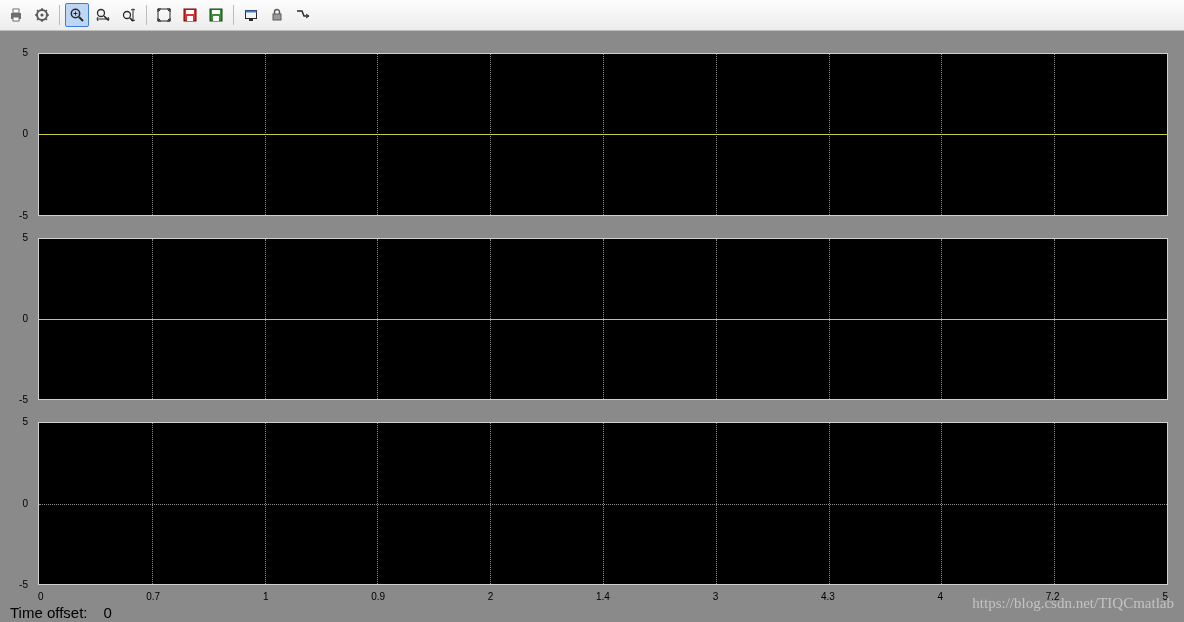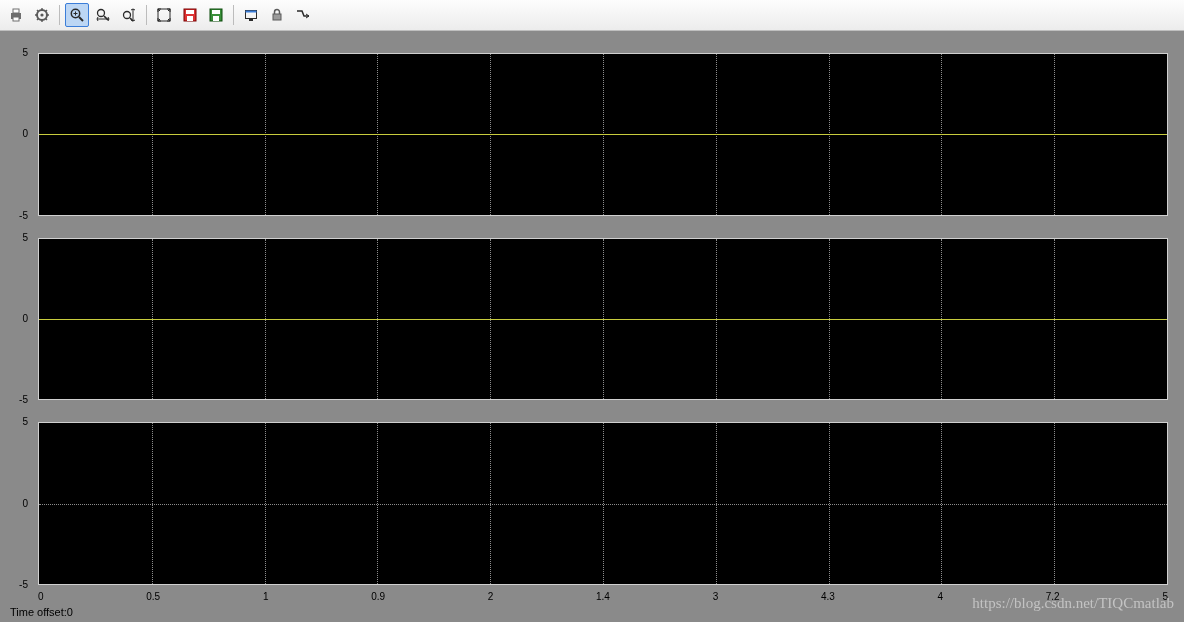--- a/index.html
+++ b/index.html
@@ -12,21 +12,21 @@
   .tb-btn svg{width:16px;height:16px;}
   
   .scope-area{flex:1;background:#8a8a8a;position:relative;padding:4px 4px 0 4px;display:flex;flex-direction:column;}
   .plots{flex:1;display:flex;flex-direction:column;gap:22px;padding:18px 12px 4px 30px;}
   .plot-row{position:relative;flex:1;}
   .plot{position:absolute;left:4px;right:0;top:0;bottom:0;background:#000;border:1px solid #d0d0d0;}
   .grid-v{position:absolute;top:0;bottom:0;width:0;border-left:1px dotted rgba(255,255,255,.55);}
   .grid-h{position:absolute;left:0;right:0;height:0;border-top:1px dotted rgba(255,255,255,.55);}
   .signal-line{position:absolute;left:0;right:0;height:0;border-top:1px solid #c8cc3d;}
   .xticks{display:flex;margin-left:34px;margin-right:12px;justify-content:space-between;color:#000;font-size:10px;margin-top:2px;}
-  .status{height:20px;color:#000;font-size:11px;display:flex;align-items:center;padding:0 6px;gap:0;}
+  .status{height:20px;color:#000;font-size:15px;display:flex;align-items:center;padding:0 6px;gap:16px;}
   .watermark{position:absolute;right:10px;bottom:10px;color:rgba(220,220,220,.7);font-size:15px;font-family:Liberation Serif, serif;pointer-events:none;}
   .ylab{position:absolute;left:-28px;width:22px;text-align:right;color:#000;font-size:10px;}
 </style>
 </head>
 <body>
 
 <div class="window">
 
   <div class="toolbar">
     <div class="tb-btn">
@@ -161,21 +161,21 @@
             <div class="grid-v" style="left: 90%;"></div>
             <div class="grid-h" style="top: 50%;"></div>
           </div>
           <div class="ylab" style="top: calc(100% - 6px);">-5</div>
           <div class="ylab" style="top: calc(50% - 6px);">0</div>
           <div class="ylab" style="top: calc(0% - 6px);">5</div>
         </div>
       </div>
     <div class="xticks" id="xticks">
         <span>0</span>
-        <span>0.5</span>
+        <span>0.7</span>
         <span>1</span>
         <span>0.9</span>
         <span>2</span>
         <span>1.4</span>
         <span>3</span>
         <span>4.3</span>
         <span>4</span>
         <span>7.2</span>
         <span>5</span>
       </div>

